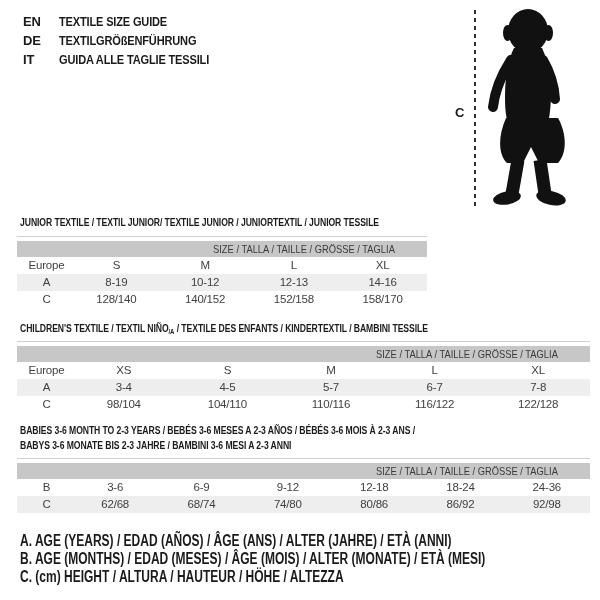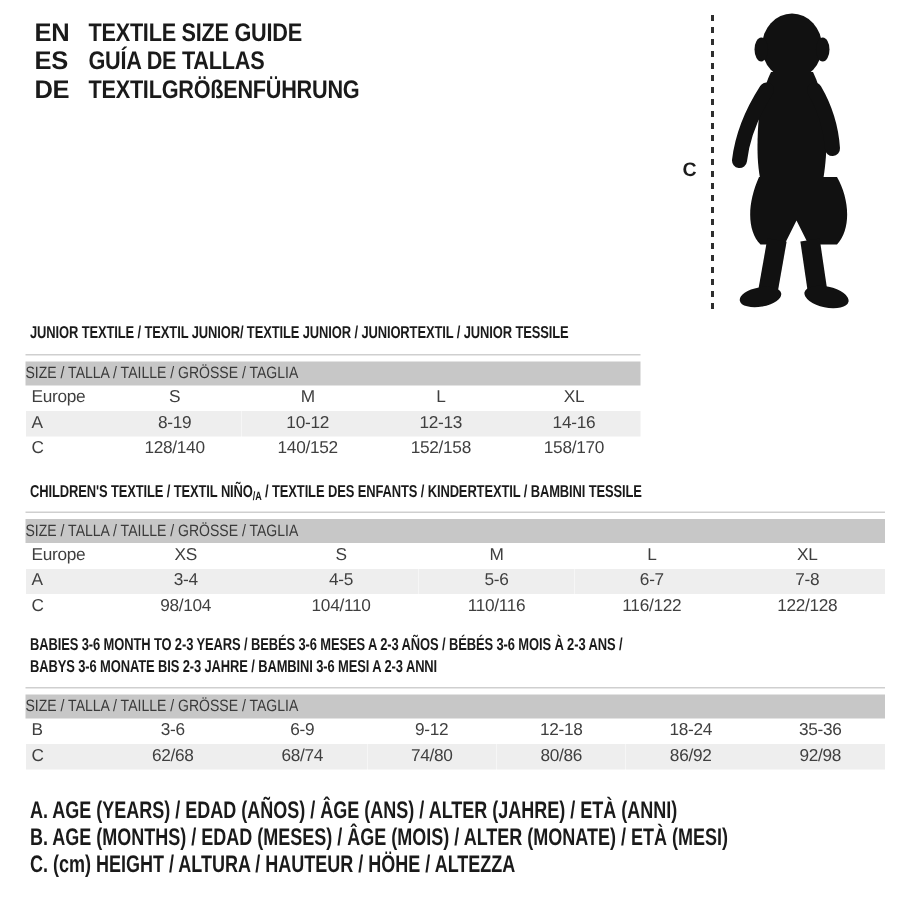--- a/index.html
+++ b/index.html
@@ -8,68 +8,68 @@
   }
   html,body{margin:0;padding:0;background:#fff;}
   .page{position:relative;width:600px;height:600px;background:#fff;overflow:hidden;
         font-family:"Liberation Sans","DejaVu Sans",sans-serif;color:var(--text);}
   .abs{position:absolute;}
   .cx{transform:scaleX(0.75);transform-origin:0 0;white-space:nowrap;}
   .cx85{transform:scaleX(0.85);transform-origin:0 0;white-space:nowrap;display:inline-block;}
 
   
   .lang-list{left:23px;top:12px;}
-  .lang-row{display:flex;height:19px;line-height:19px;font-weight:bold;font-size:17px;color:var(--title-text);}
+  .lang-row{display:flex;height:19px;line-height:19px;font-weight:bold;font-size:13px;color:var(--title-text);}
   .lang-code{width:36px;letter-spacing:-0.2px;}
   .lang-name{letter-spacing:-0.2px;}
 
   
   .measure-line{left:474px;top:10px;width:2px;height:196px;
     background:repeating-linear-gradient(180deg,#2e2e2e 0 4px,transparent 4px 8px);}
   .measure-label{left:455px;top:105px;font-size:13px;font-weight:bold;color:#1c1c1c;}
   .baby{left:479px;top:6px;}
 
   
   .sec-title{left:20px;font-size:11.5px;font-weight:bold;color:var(--title-text);letter-spacing:-0.1px;}
   .sec-title .sub{font-size:8px;vertical-align:-2px;}
   .two-line div{height:14.5px;line-height:14.5px;}
 
   
   .tbl{left:17px;}
   .topline{height:1px;background:var(--topline);}
   .bar{margin-top:4px;height:16px;line-height:16px;background:var(--header-bar);
-       padding-left:0;font-size:11px;color:#3a3a3a;}
+       padding-left:0;font-size:11px;color:#3a3a3a;text-align:right;}
   .tbl table{border-collapse:collapse;table-layout:fixed;width:100%;}
   .tbl td{height:17px;padding:0;font-size:11.5px;line-height:17px;text-align:center;
           color:var(--text);letter-spacing:-0.2px;overflow:hidden;}
-  .tbl td.lbl{text-align:left;padding-left:4px;margin-top:40px;}
+  .tbl td.lbl{text-align:center;padding-left:4px;margin-top:40px;}
   .tbl tr.stripe td{background:var(--row-stripe);}
   .col-lbl{width:55px;}
 
   
   .legend{left:20px;top:532px;font-weight:bold;font-size:16px;color:var(--title-text);}
   .legend div{height:18px;line-height:18px;}
 </style>
 </head>
 <body>
 
 <div class="page">
 
   <div class="abs lang-list">
     <div class="lang-row">
       <span class="lang-code">EN</span>
       <span class="lang-name cx85">TEXTILE SIZE GUIDE</span>
     </div>
     <div class="lang-row">
-      <span class="lang-code">ES</span>
-      <span class="lang-name cx85">GUÍA DE TALLAS</span>
-    </div>
-    <div class="lang-row">
       <span class="lang-code">DE</span>
       <span class="lang-name cx85">TEXTILGRÖßENFÜHRUNG</span>
+    </div>
+    <div class="lang-row">
+      <span class="lang-code">IT</span>
+      <span class="lang-name cx85">GUIDA ALLE TAGLIE TESSILI</span>
     </div>
   </div>
 
   <div class="abs measure-line"></div>
   <div class="abs measure-label">C</div>
   <svg class="abs baby" width="100" height="201" viewBox="0 0 100 201" fill="var(--silhouette)" stroke="none">
     <ellipse cx="49" cy="25" rx="20" ry="22"></ellipse>
     <ellipse cx="28.5" cy="27" rx="4.5" ry="8"></ellipse>
     <ellipse cx="69.5" cy="27" rx="4.5" ry="8"></ellipse>
     <path d="M35,42 C28,56 26,74 26,92 C26,103 27,111 29,118 L69,118 C71,108 72,97 72,88 C72,68 69,55 63,42 Z"></path>
@@ -145,21 +145,21 @@
         <td>XS</td>
         <td>S</td>
         <td>M</td>
         <td>L</td>
         <td>XL</td>
       </tr>
       <tr class="stripe">
         <td class="lbl">A</td>
         <td>3-4</td>
         <td>4-5</td>
-        <td>5-6</td>
+        <td>5-7</td>
         <td>6-7</td>
         <td>7-8</td>
       </tr>
       <tr>
         <td class="lbl">C</td>
         <td>98/104</td>
         <td>104/110</td>
         <td>110/116</td>
         <td>116/122</td>
         <td>122/128</td>
@@ -188,21 +188,21 @@
           <col>
         </colgroup>
       <tbody>
           <tr>
         <td class="lbl">B</td>
         <td>3-6</td>
         <td>6-9</td>
         <td>9-12</td>
         <td>12-18</td>
         <td>18-24</td>
-        <td>35-36</td>
+        <td>24-36</td>
       </tr>
       <tr class="stripe">
         <td class="lbl">C</td>
         <td>62/68</td>
         <td>68/74</td>
         <td>74/80</td>
         <td>80/86</td>
         <td>86/92</td>
         <td>92/98</td>
       </tr>

